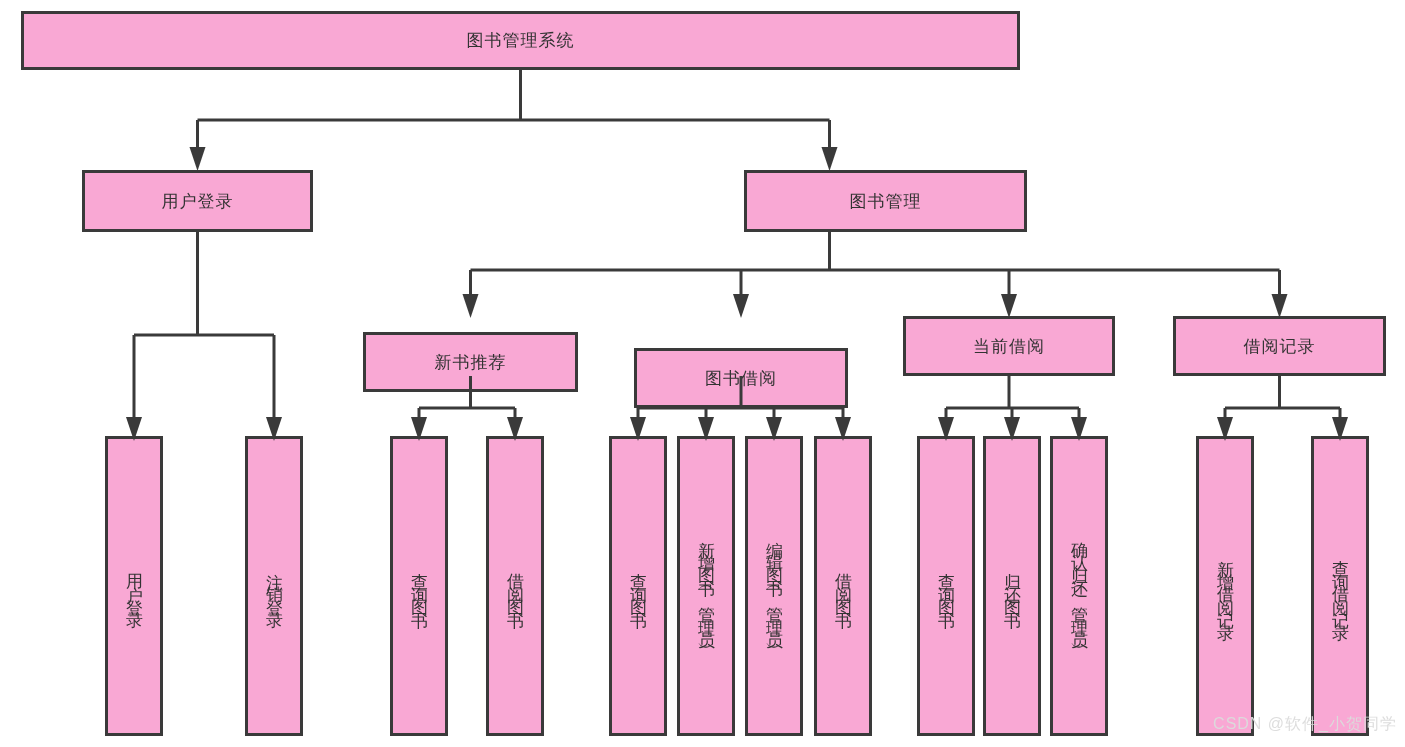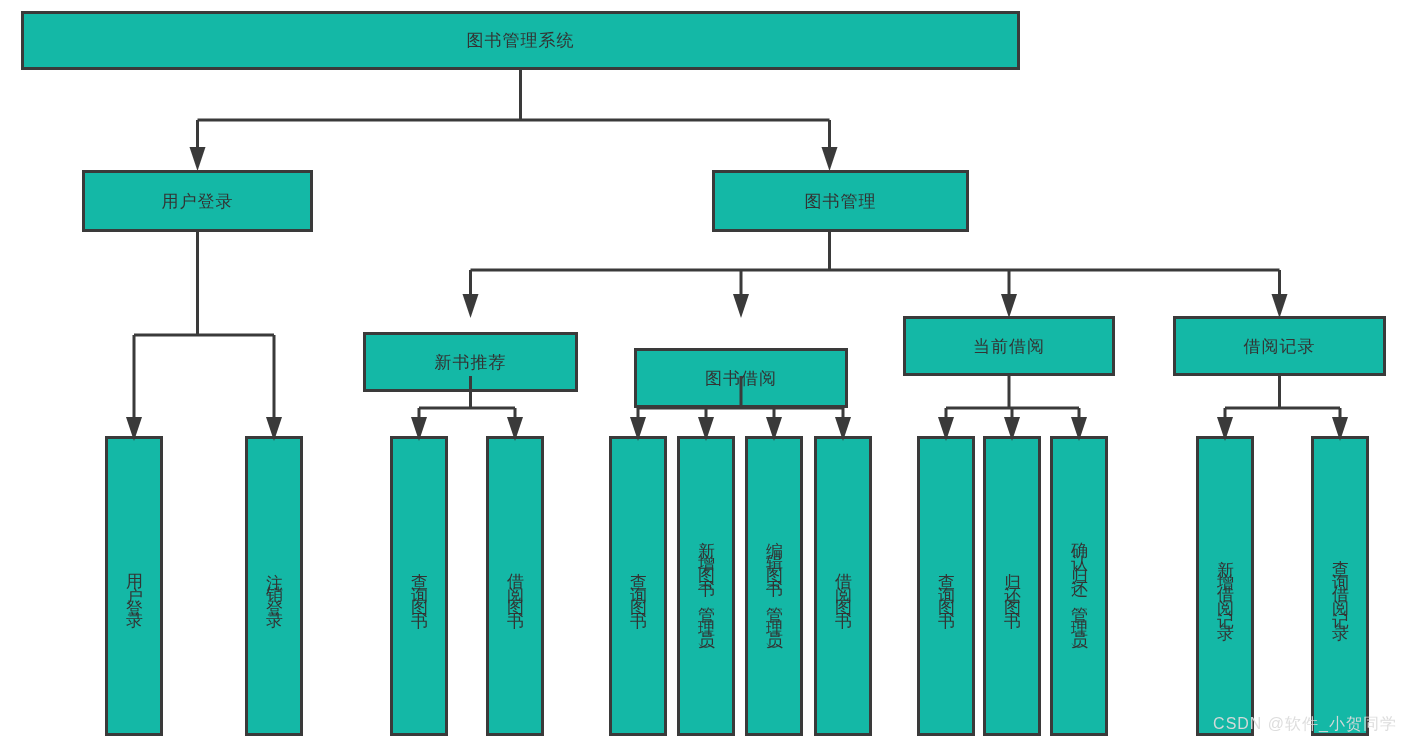--- a/index.html
+++ b/index.html
@@ -1,21 +1,21 @@
 <!DOCTYPE html>
 <html><head>
 <meta charset="utf-8">
 <style>
   html,body{margin:0;padding:0;background:#ffffff;}
   #stage{
     position:relative;width:1405px;height:747px;background:#ffffff;overflow:hidden;
     font-family:"Liberation Sans","DejaVu Sans",sans-serif;color:#333333;
   }
   .box{
-    position:absolute;box-sizing:border-box;border:3px solid #3a3a3a;background:#14b8a6;
+    position:absolute;box-sizing:border-box;border:3px solid #3a3a3a;background:#f9a8d4;
     z-index:1;font-size:17px;color:#333333;
   }
   .hbox{display:flex;align-items:center;justify-content:center;letter-spacing:1px;}
   .leaf{
     writing-mode:vertical-rl;text-orientation:mixed;text-align:center;
     line-height:52px;letter-spacing:13px;width:58px;height:300px;top:436px;
   }
   #connectors{position:absolute;left:0;top:0;z-index:5;pointer-events:none;}
   #connectors path{stroke:#3a3a3a;stroke-width:3;fill:none;}
   #connectors polygon{fill:#3a3a3a;stroke:none;}
@@ -61,21 +61,21 @@
     <polygon points="1071,417 1087,417 1079,441"></polygon>
 
     <path d="M1279.5,376 V408 M1225,408 H1340 M1225,408 V420 M1340,408 V420"></path>
     <polygon points="1217,417 1233,417 1225,441"></polygon>
     <polygon points="1332,417 1348,417 1340,441"></polygon>
   </svg>
 
   <div class="box hbox" style="left:21px;top:11px;width:999px;height:59px;">图书管理系统</div>
 
   <div class="box hbox" style="left:82px;top:170px;width:231px;height:62px;">用户登录</div>
-  <div class="box hbox" style="left:712px;top:170px;width:257px;height:62px;">图书管理</div>
+  <div class="box hbox" style="left:744px;top:170px;width:283px;height:62px;">图书管理</div>
 
   <div class="box hbox" style="left:363px;top:332px;width:215px;height:60px;">新书推荐</div>
   <div class="box hbox" style="left:634px;top:316px;width:214px;height:60px;margin-top:32px;">图书借阅</div>
   <div class="box hbox" style="left:903px;top:316px;width:212px;height:60px;">当前借阅</div>
   <div class="box hbox" style="left:1173px;top:316px;width:213px;height:60px;">借阅记录</div>
 
   <div class="box leaf" style="left:105px;">用户登录</div>
   <div class="box leaf" style="left:245px;">注销登录</div>
 
   <div class="box leaf" style="left:390px;">查询图书</div>

